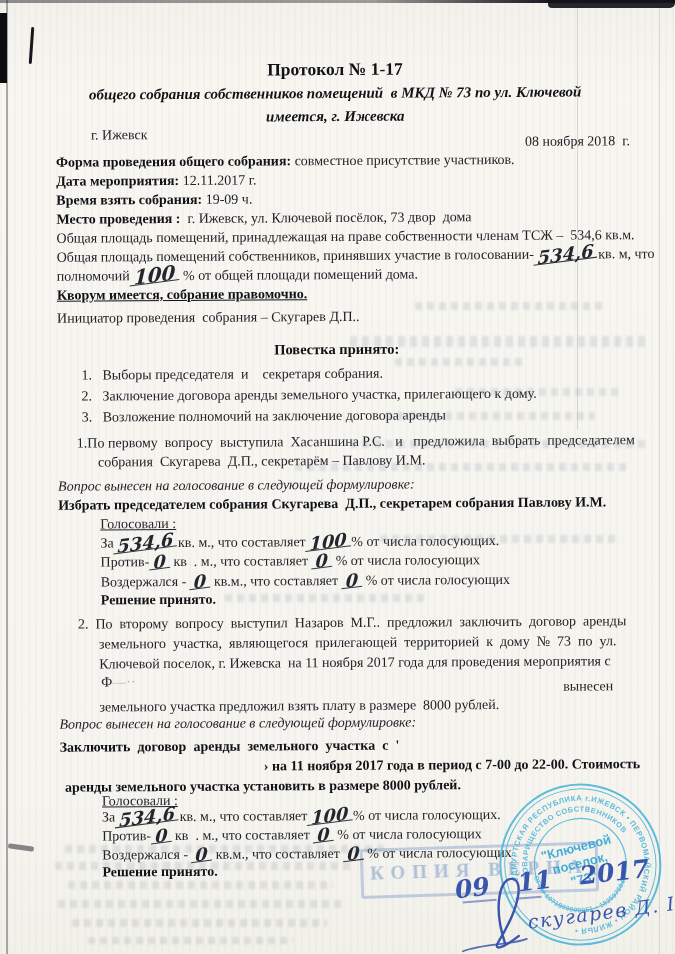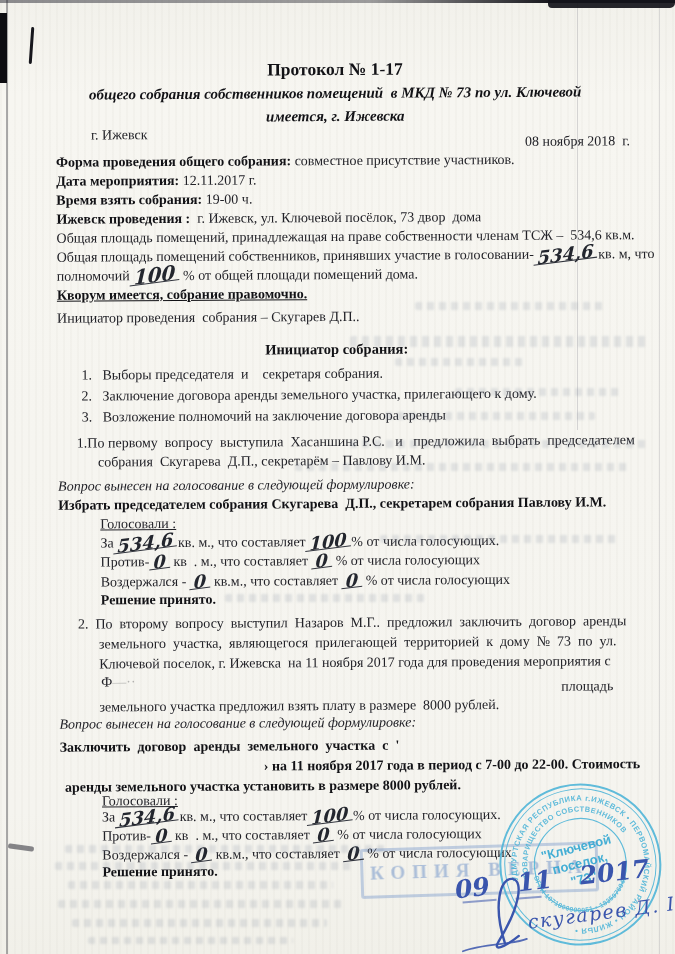--- a/index.html
+++ b/index.html
@@ -71,49 +71,49 @@
   <div class="content">
 
     <div class="line center b" style="top:61px;font-size:17.5px;"><span>Протокол № 1-17</span></div>
     <div class="line center b i" style="top:85px;font-size:15px;"><span>общего собрания собственников помещений  в МКД № 73 по ул. Ключевой</span></div>
     <div class="line center b i" style="top:108px;font-size:15px;"><span>имеется, г. Ижевска</span></div>
     <div class="line" style="left:58px;top:125px;margin-left:35px;"><span>г. Ижевск</span></div>
     <div class="line right" style="left:420px;top:134px;width:212px;"><span>08 ноября 2018  г.</span></div>
 
     <div class="line" style="left:58px;top:152px;"><span class="b">Форма проведения общего собрания:</span><span> совместное присутствие участников.</span></div>
     <div class="line" style="left:58px;top:171px;"><span class="b">Дата мероприятия:</span><span> 12.11.2017 г.</span></div>
-    <div class="line" style="left:58px;top:190px;"><span class="b">Время взять собрания:</span><span> 19-00 ч.</span></div>
-    <div class="line" style="left:58px;top:209px;"><span class="b">Ижевск проведения :</span><span>  г. Ижевск, ул. Ключевой посёлок, 73 двор  дома</span></div>
+    <div class="line" style="left:58px;top:190px;"><span class="b">Время взять собрания:</span><span> 19-09 ч.</span></div>
+    <div class="line" style="left:58px;top:209px;"><span class="b">Место проведения :</span><span>  г. Ижевск, ул. Ключевой посёлок, 73 двор  дома</span></div>
     <div class="line" style="left:58px;top:228px;"><span>Общая площадь помещений, принадлежащая на праве собственности членам ТСЖ –  534,6 кв.м.</span></div>
     <div class="line" style="left:58px;top:247px;"><span>Общая площадь помещений собственников, принявших участие в голосовании-</span><span class="hw">534,6</span><span>кв. м, что</span></div>
     <div class="line" style="left:58px;top:266px;"><span>полномочий</span><span class="hw" style="font-size:20px;">100</span><span> % от общей площади помещений дома.</span></div>
     <div class="line b u" style="left:58px;top:285px;"><span>Кворум имеется, собрание правомочно.</span></div>
 
     <div class="line" style="left:58px;top:308px;"><span>Инициатор проведения  собрания – Скугарев Д.П..</span></div>
 
-    <div class="line center b" style="top:341px;font-size:14.5px;"><span>Инициатор собрания:</span></div>
+    <div class="line center b" style="top:341px;font-size:14.5px;"><span>Повестка принято:</span></div>
     <div class="line" style="left:82px;top:365px;"><span>1.   Выборы председателя  и    секретаря собрания.</span></div>
     <div class="line" style="left:82px;top:386px;"><span>2.   Заключение договора аренды земельного участка, прилегающего к дому.</span></div>
     <div class="line" style="left:82px;top:407px;"><span>3.   Возложение полномочий на заключение договора аренды</span></div>
 
     <div class="line" style="left:77px;top:433px;"><span>1.По первому  вопросу  выступила  Хасаншина Р.С.   и   предложила  выбрать  председателем</span></div>
     <div class="line" style="left:98px;top:452px;"><span>собрания  Скугарева  Д.П., секретарём – Павлову И.М.</span></div>
     <div class="line i" style="left:58px;top:476px;"><span>Вопрос вынесен на голосование в следующей формулировке:</span></div>
     <div class="line b" style="left:58px;top:495px;"><span>Избрать председателем собрания Скугарева  Д.П., секретарем собрания Павлову И.М.</span></div>
     <div class="line u" style="left:100px;top:514px;"><span>Голосовали :</span></div>
     <div class="line" style="left:100px;top:533px;"><span>За</span><span class="hw">534,6</span><span>кв. м., что составляет</span><span class="hw">100</span><span>% от числа голосующих.</span></div>
     <div class="line" style="left:100px;top:552px;"><span>Против-</span><span class="hw">0</span><span> кв  . м., что составляет </span><span class="hw">0</span><span> % от числа голосующих</span></div>
     <div class="line" style="left:100px;top:572px;"><span>Воздержался - </span><span class="hw">0</span><span> кв.м., что составляет </span><span class="hw">0</span><span> % от числа голосующих</span></div>
     <div class="line b" style="left:100px;top:590px;"><span>Решение принято.</span></div>
 
     <div class="line" style="left:77px;top:614px;"><span>2.  По  второму  вопросу  выступил  Назаров  М.Г..  предложил  заключить  договор  аренды</span></div>
     <div class="line" style="left:98px;top:634px;"><span>земельного  участка,  являющегося  прилегающей  территорией  к  дому  №  73  по  ул.</span></div>
     <div class="line" style="left:98px;top:654px;"><span>Ключевой поселок, г. Ижевска  на 11 ноября 2017 года для проведения мероприятия с</span></div>
     <div class="line" style="left:100px;top:672px;"><span>Ф</span><span style="opacity:.3;">—··</span></div>
-    <div class="line right" style="left:420px;top:679px;width:192px;"><span>площадь</span></div>
+    <div class="line right" style="left:420px;top:679px;width:192px;"><span>вынесен</span></div>
     <div class="line" style="left:98px;top:697px;"><span>земельного участка предложил взять плату в размере  8000 рублей.</span></div>
     <div class="line i" style="left:58px;top:714px;"><span>Вопрос вынесен на голосование в следующей формулировке:</span></div>
     <div class="line b" style="left:58px;top:737px;"><span>Заключить  договор  аренды  земельного  участка  с  '</span></div>
     <div class="line b" style="left:262px;top:757px;"><span>› на 11 ноября 2017 года в период с 7-00 до 22-00. Стоимость</span></div>
     <div class="line b" style="left:63px;top:777px;"><span>аренды земельного участка установить в размере 8000 рублей.</span></div>
     <div class="line u" style="left:100px;top:791px;"><span>Голосовали :</span></div>
     <div class="line" style="left:100px;top:807px;"><span>За</span><span class="hw">534,6</span><span>кв. м., что составляет</span><span class="hw">100</span><span>% от числа голосующих.</span></div>
     <div class="line" style="left:100px;top:826px;"><span>Против-</span><span class="hw">0</span><span> кв  . м., что составляет </span><span class="hw">0</span><span> % от числа голосующих</span></div>
     <div class="line" style="left:100px;top:845px;"><span>Воздержался - </span><span class="hw">0</span><span> кв.м., что составляет </span><span class="hw">0</span><span> % от числа голосующих</span></div>
     <div class="line b" style="left:100px;top:862px;"><span>Решение принято.</span></div>

